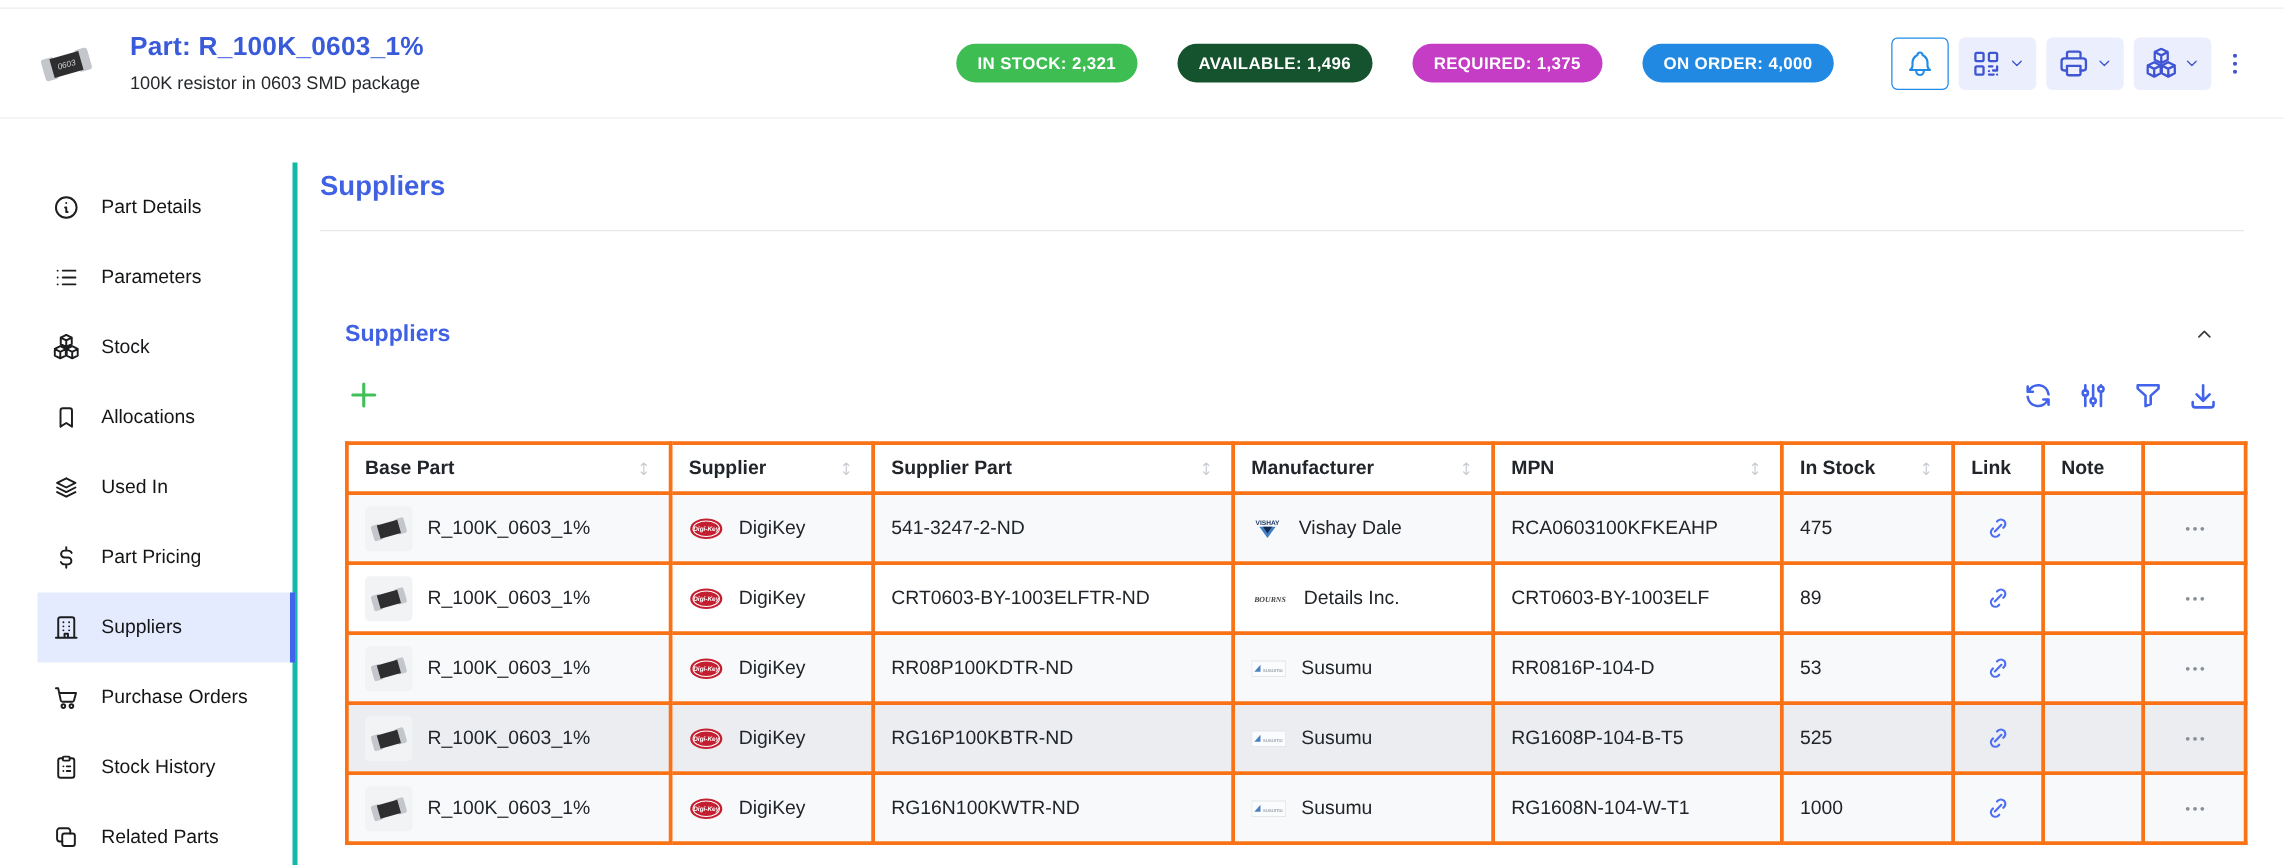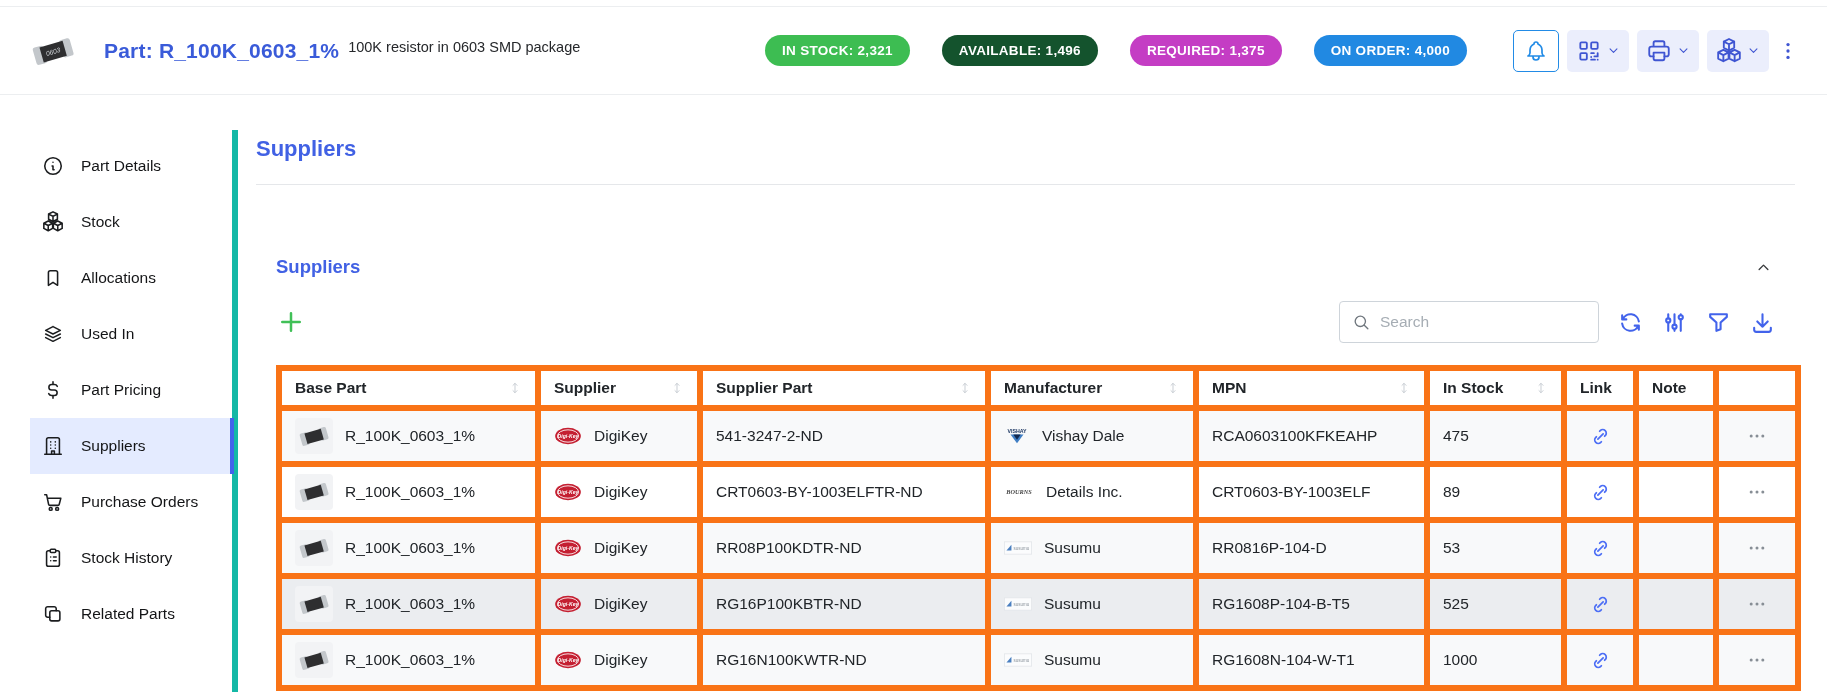--- a/index.html
+++ b/index.html
@@ -14,41 +14,41 @@
   
   .app-header {
     position:absolute; top:6px; left:0; right:0; height:89px;
     border-top:1px solid #eceef0; border-bottom:1px solid #eceef0;
     display:flex; align-items:center; padding:0 28px; background:#fff;
   }
   .part-image {
     width:50px; height:44px; display:flex; align-items:center; justify-content:center;
     margin-right:26px; cursor:pointer;
   }
-  .part-head { display:flex; gap:9px; }
+  .part-head { display:flex; flex-direction:column; gap:9px; }
   .part-title { font-size:21px; font-weight:700; color:#3a5bd9; letter-spacing:.2px; }
   .part-desc  { font-size:14.5px; color:#26282b; }
   .badges { display:flex; gap:32px; margin-left:auto; align-items:center; }
   .badge {
     color:#fff; font-size:13.5px; font-weight:700; letter-spacing:.3px;
     padding:8px 17px; border-radius:18px; white-space:nowrap;
   }
   .hdr-actions { display:flex; gap:8px; margin-left:46px; align-items:center; }
   .hbtn {
     height:42px; border-radius:5px; display:flex; align-items:center; justify-content:center;
     cursor:pointer;
   }
   .hbtn.bell { width:46px; background:#fff; border:1.5px solid #228be6; color:#228be6; }
   .hbtn.grp  { width:62px; background:#ebeefc; color:#3f55d2; gap:4px; }
   .hbtn.kebab{ width:22px; background:transparent; color:#3f55d2; }
 
   
   .sidebar {
     position:absolute; top:130px; bottom:0; left:30px; width:208px;
-    border-right:6px solid #14b8a6; padding-top:8px;
+    border-right:4px solid #14b8a6; padding-top:8px;
   }
   .side-item {
     height:56px; display:flex; align-items:center; gap:17px;
     padding-left:12px; font-size:15.5px; color:#141517; cursor:pointer; position:relative;
   }
   .side-item .sicon { width:22px; height:22px; color:#1b1d1f; flex:0 0 22px; }
   .side-item.active { background:#e4ebff; }
   .side-item.active::after {
     content:''; position:absolute; right:-2px; top:0; bottom:0; width:4px;
     background:#4263eb;
@@ -77,21 +77,21 @@
   }
   .search-box input::placeholder { color:#a6adb4; }
   .tool-icn { color:#4263eb; cursor:pointer; }
 
   
   table.sup-table {
     margin-top:22px; border-collapse:collapse; table-layout:fixed; width:1519px;
     font-size:15.5px;
   }
   .sup-table th, .sup-table td {
-    border:6px solid #f97316; padding:0 13px; text-align:left; overflow:hidden;
+    border:3px solid #f97316; padding:0 13px; text-align:left; overflow:hidden;
     white-space:nowrap;
   }
   .sup-table thead tr { height:40px; }
   .sup-table th { font-weight:700; background:#fff; }
   .sup-table tbody tr { height:56px; background:#fff; }
   .sup-table tbody tr.stripe { background:#f8f9fa; }
   .sup-table tbody tr.hovered { background:#ebedf0; }
   .th-flex { display:flex; align-items:center; justify-content:space-between; }
   .sort-icn { color:#c8cdd3; flex:0 0 14px; }
   .cell-flex { display:flex; align-items:center; gap:12px; }
@@ -290,20 +290,26 @@
 
 <div class="sidebar">
   <div class="side-item">
     <svg class="icn sicon">
         <use href="#i-info"></use>
       </svg>
     <span>Part Details</span>
   </div>
   <div class="side-item">
     <svg class="icn sicon">
+        <use href="#i-list"></use>
+      </svg>
+    <span>Parameters</span>
+  </div>
+  <div class="side-item">
+    <svg class="icn sicon">
         <use href="#i-cubes"></use>
       </svg>
     <span>Stock</span>
   </div>
   <div class="side-item">
     <svg class="icn sicon">
         <use href="#i-bookmark"></use>
       </svg>
     <span>Allocations</span>
   </div>
@@ -355,26 +361,20 @@
       <svg class="icn collapse-btn" width="19" height="19">
           <use href="#i-chev-up"></use>
         </svg>
     </div>
 
     <div class="toolbar">
       <svg class="icn add-btn" style="stroke-width:2">
           <use href="#i-plus"></use>
         </svg>
       <div class="toolbar-right">
-        <div class="search-box">
-          <svg class="icn mag" width="19" height="19">
-              <use href="#i-search"></use>
-            </svg>
-          <input type="text" placeholder="Search" style="">
-        </div>
         <svg class="icn tool-icn" width="25" height="25" style="stroke-width:2">
             <use href="#i-refresh"></use>
           </svg>
         <svg class="icn tool-icn" width="25" height="25" style="stroke-width:2">
             <use href="#i-adjust"></use>
           </svg>
         <svg class="icn tool-icn" width="25" height="25" style="stroke-width:2">
             <use href="#i-filter"></use>
           </svg>
         <svg class="icn tool-icn" width="25" height="25" style="stroke-width:2">

